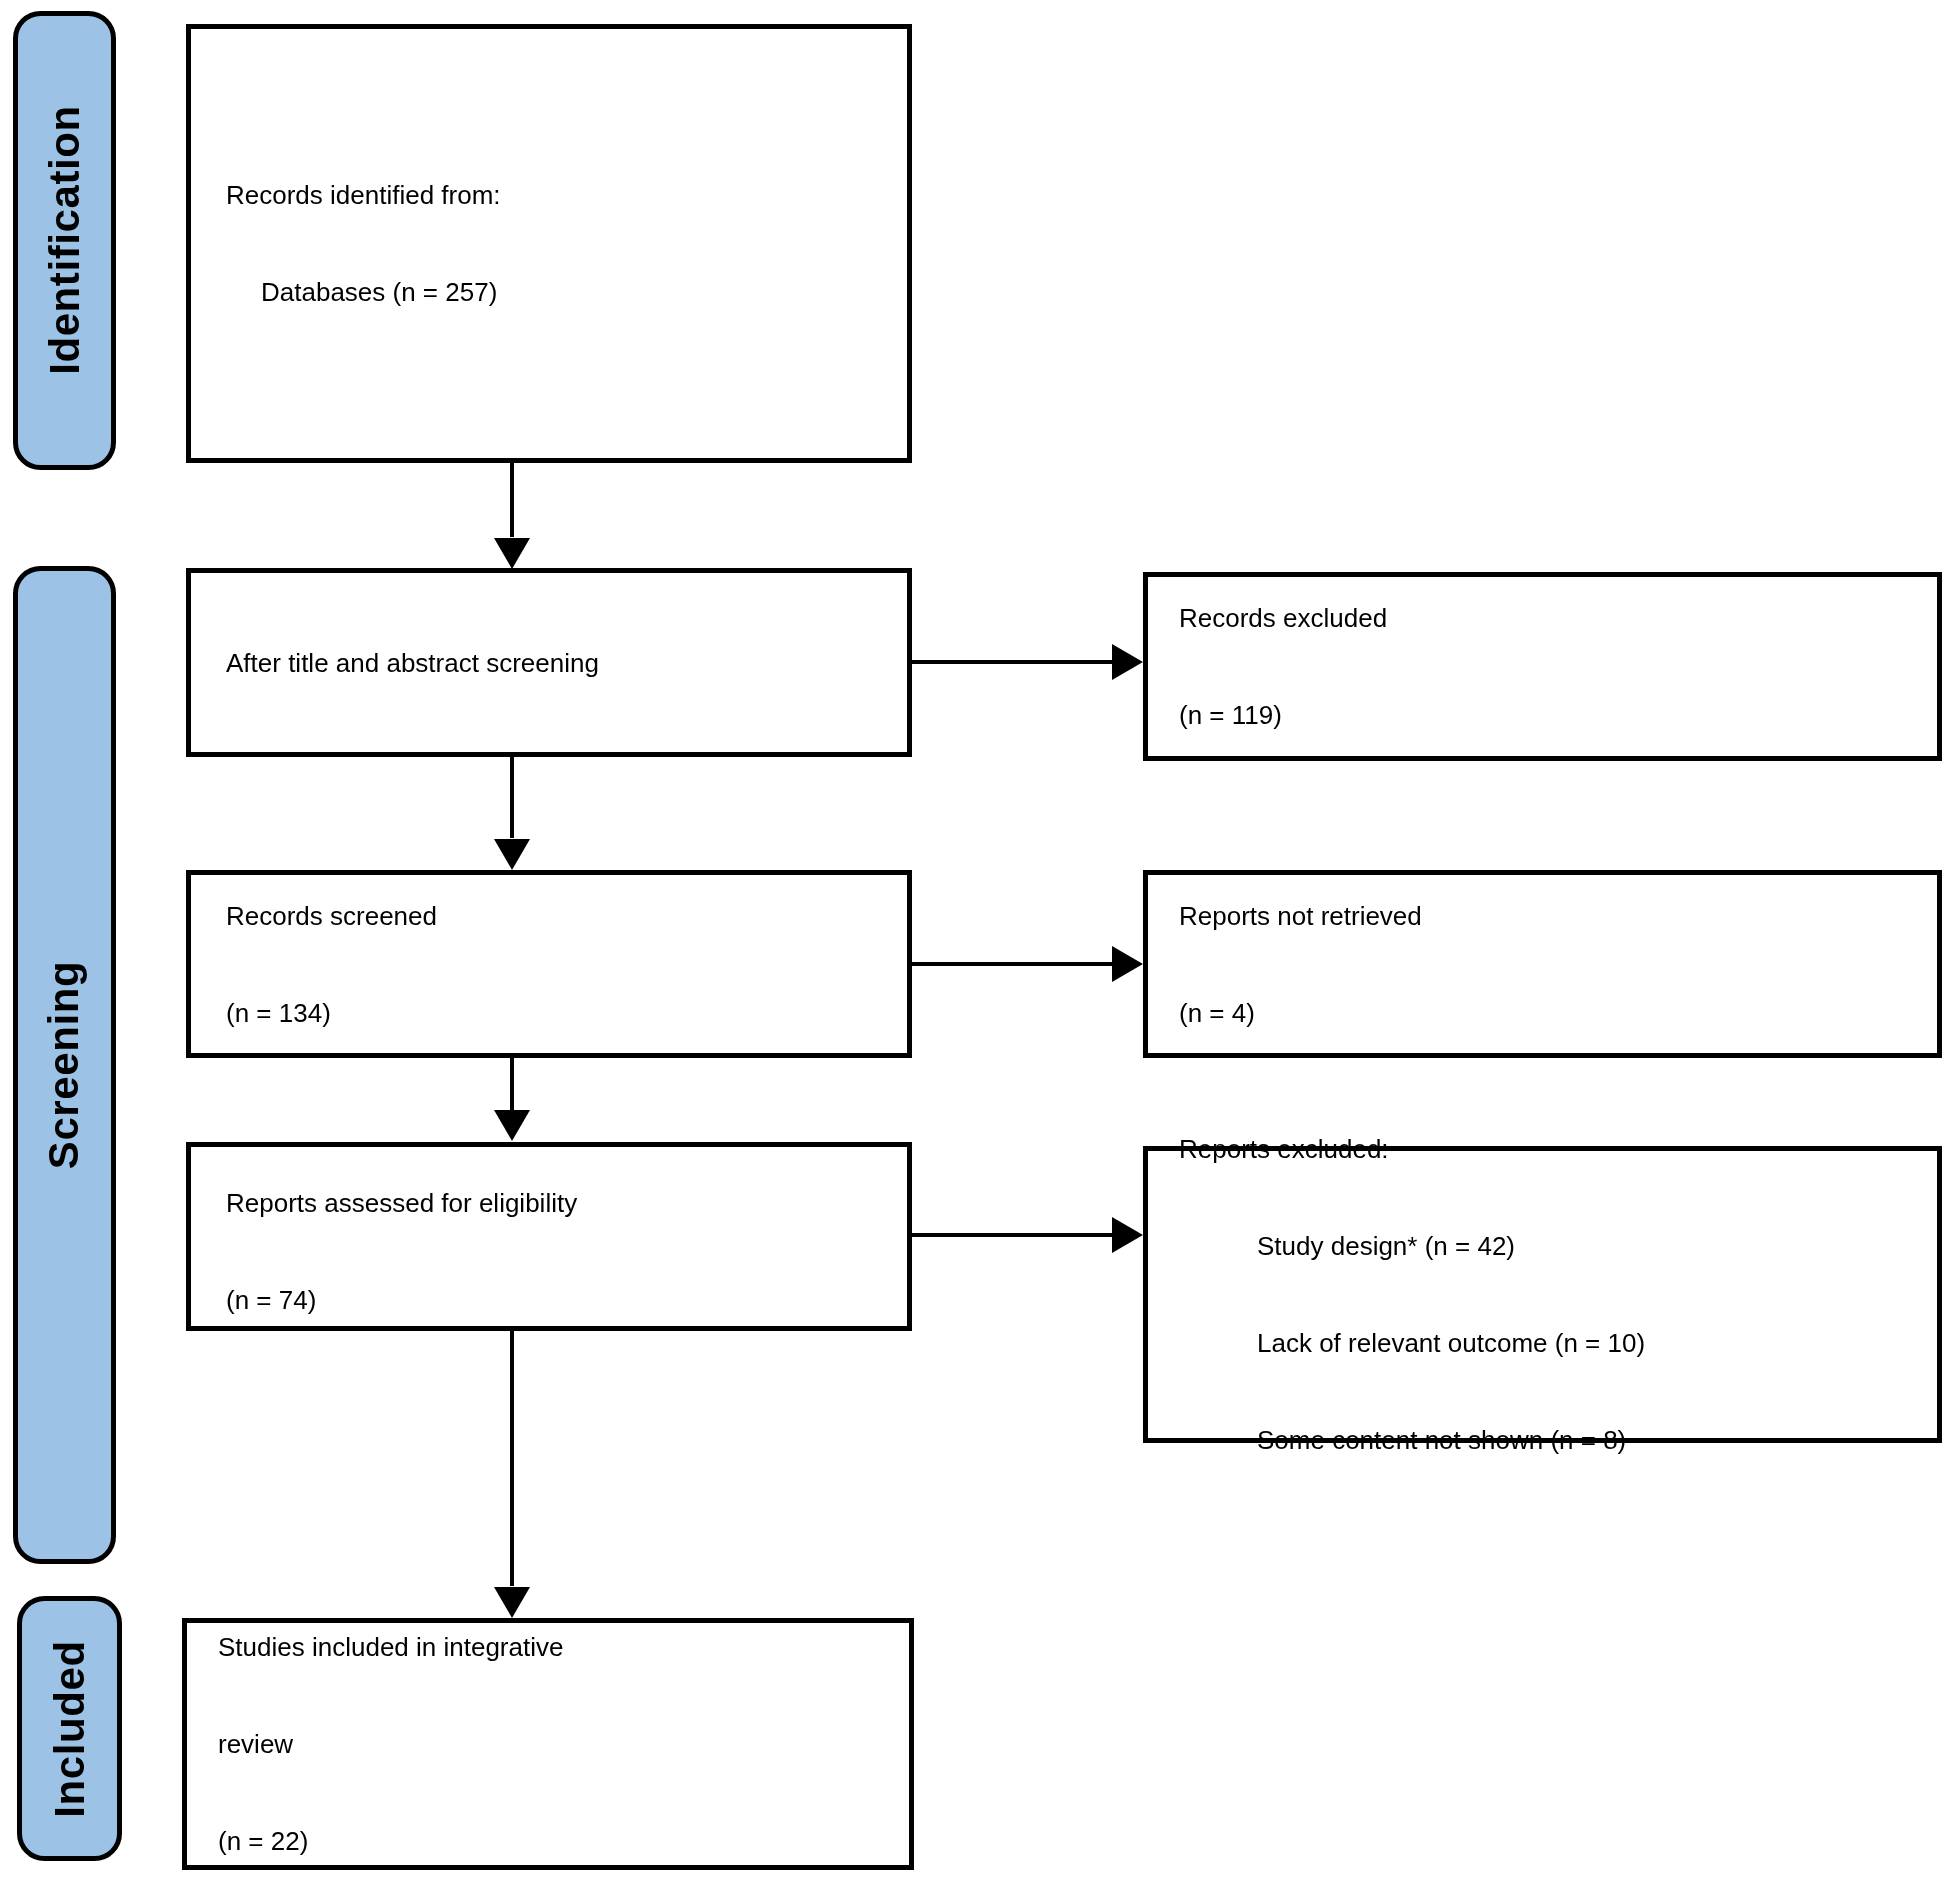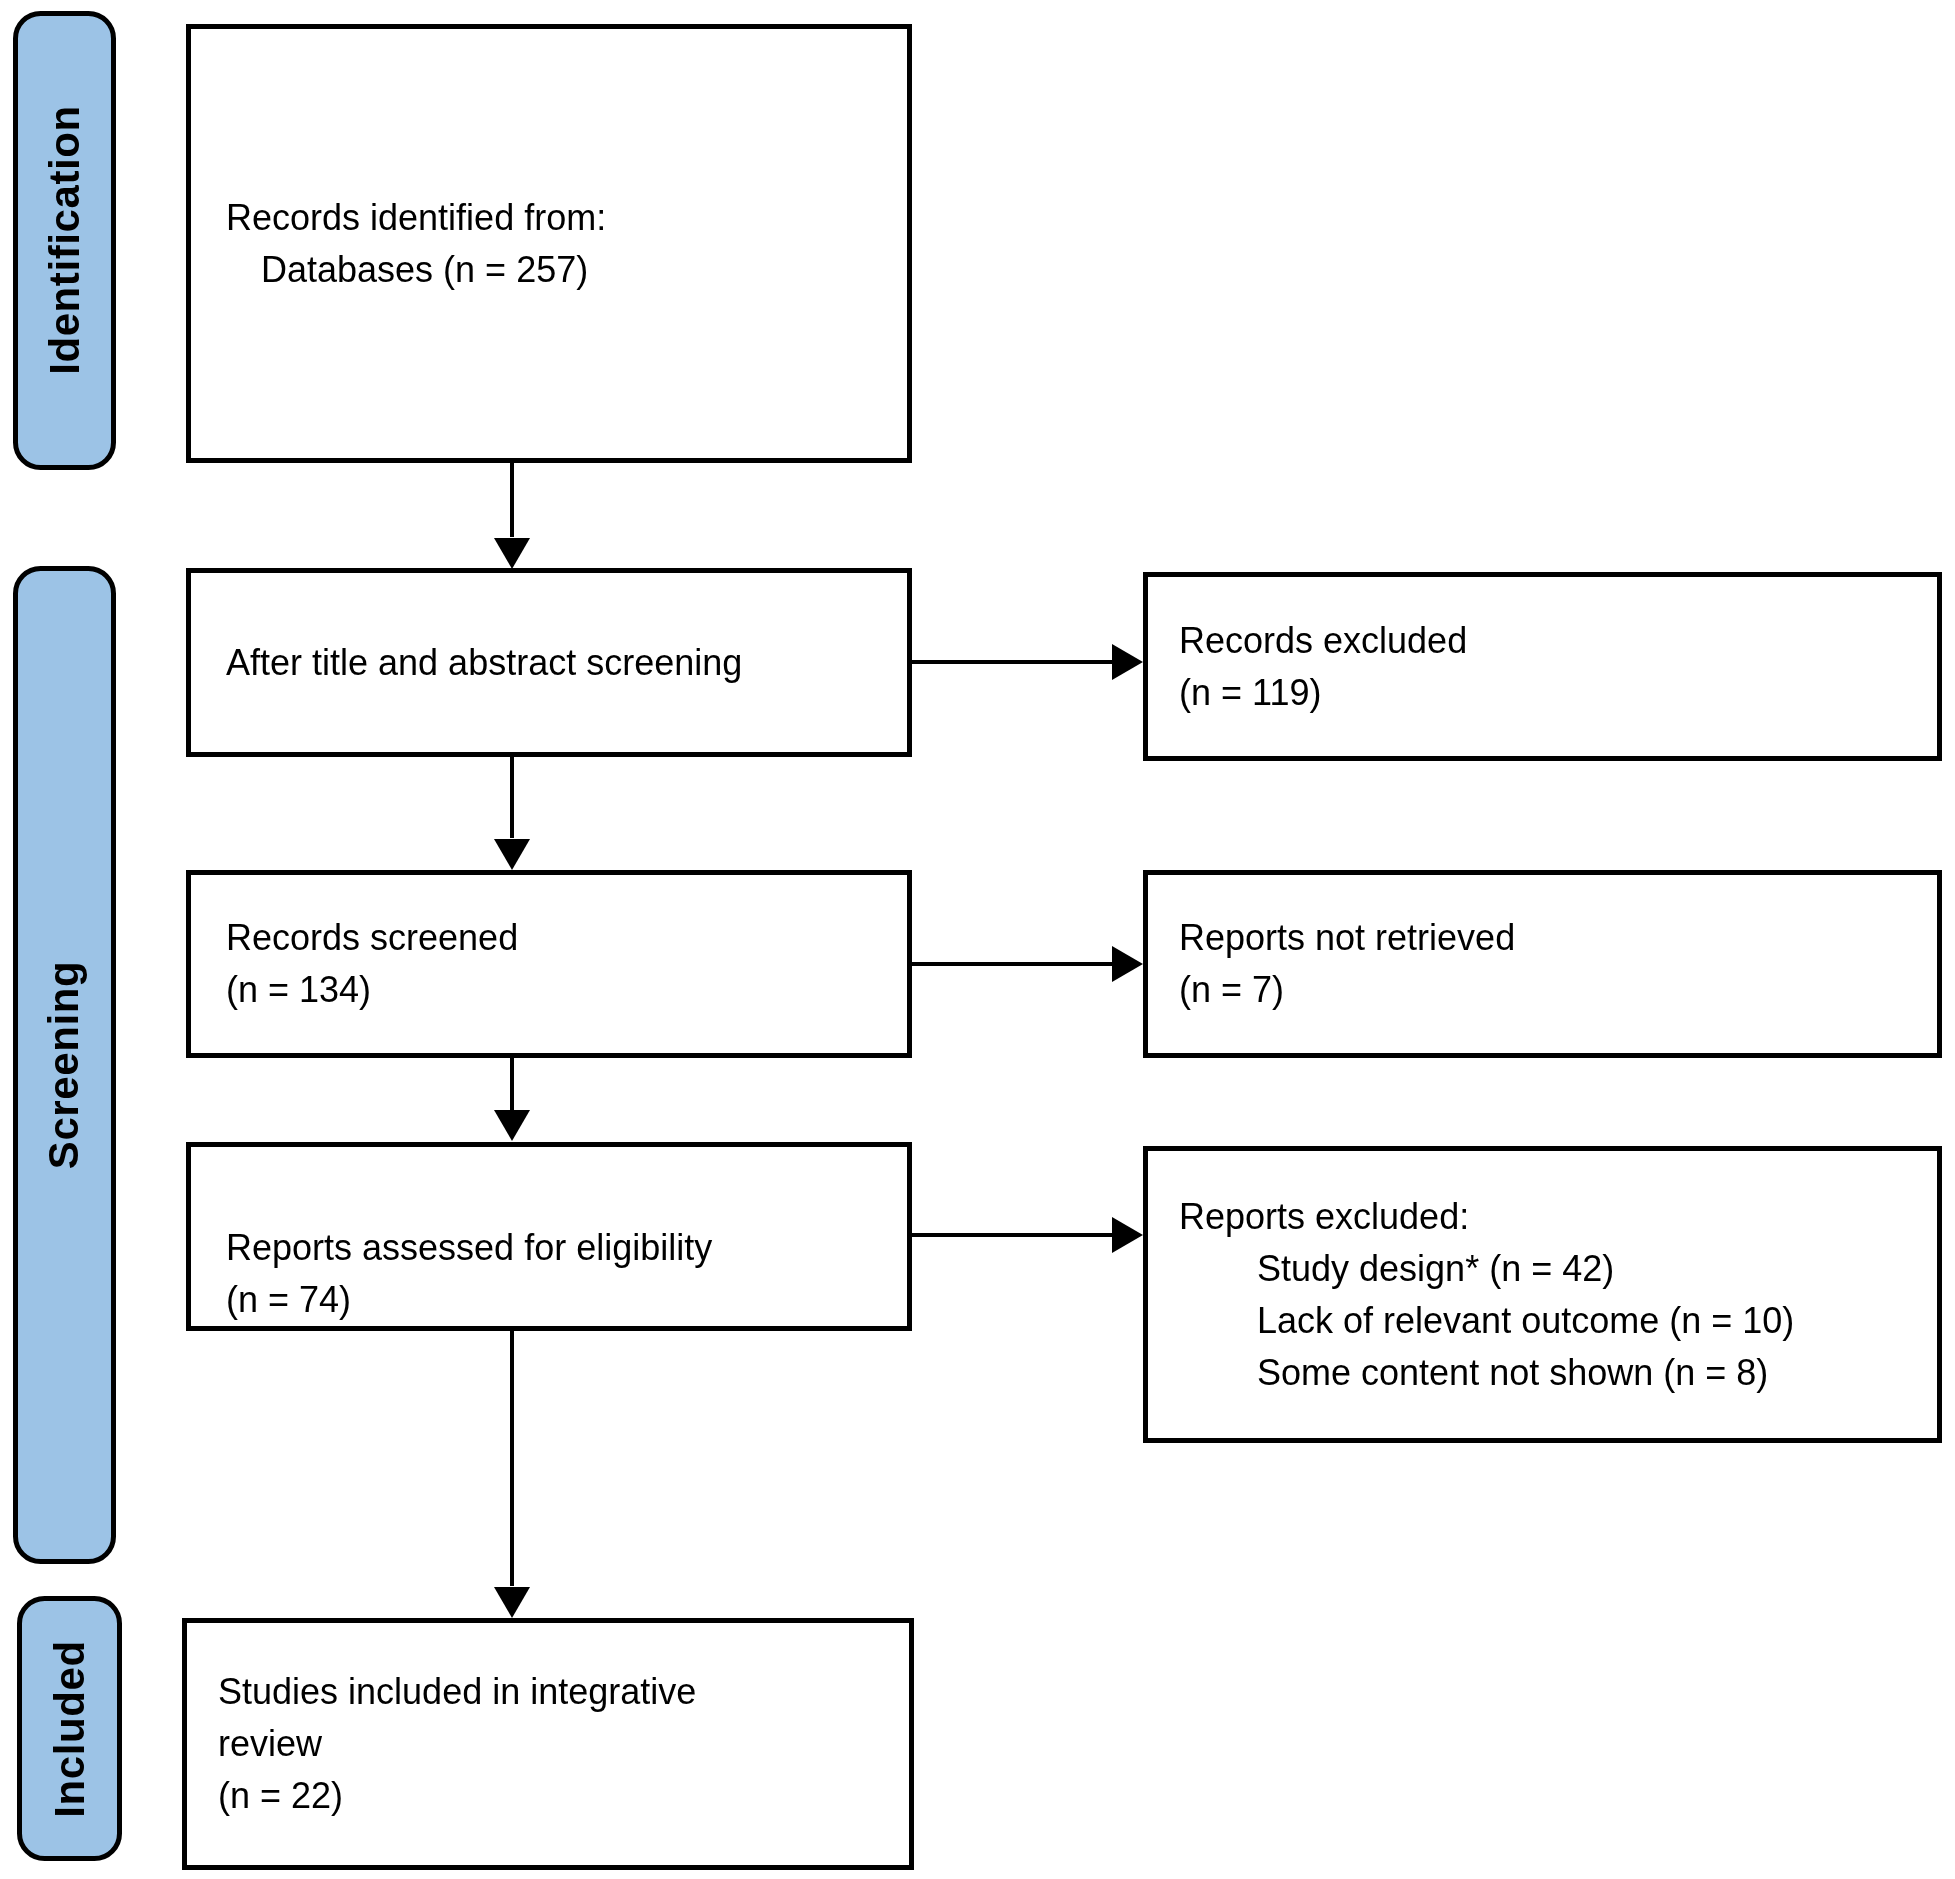--- a/index.html
+++ b/index.html
@@ -41,23 +41,24 @@
 
   
   .flow-box {
     position: absolute;
     background: #ffffff;
     border: 5.4px solid #000000;
     box-sizing: border-box;
     display: flex;
     flex-direction: column;
     justify-content: center;
-    font-size: 36px;
+    font-size: 26px;
     line-height: 52px;
     text-align: left;
+    gap: 45px;
   }
   .flow-box .line { white-space: nowrap; }
   .indent-db   { margin-left: 35px; }
   .indent-item { margin-left: 78px; }
 
   #box-records-identified    { left: 186px;  top: 24px;    width: 726px; height: 439px; padding-left: 35px; }
   #box-title-abstract        { left: 186px;  top: 568px;   width: 726px; height: 189px; padding-left: 35px; }
   #box-records-screened      { left: 186px;  top: 870px;  width: 726px; height: 188px; padding-left: 35px; }
   #box-reports-assessed      { left: 186px;  top: 1142px;  width: 726px; height: 189px; padding-left: 35px; justify-content: flex-end; }
   #box-studies-included      { left: 182px;  top: 1618px;  width: 732px; height: 252px; padding-left: 31px; }
@@ -138,21 +139,21 @@
     <div class="line">(n = 22)</div>
   </div>
 
   <div class="flow-box" id="box-records-excluded">
     <div class="line">Records excluded</div>
     <div class="line">(n = 119)</div>
   </div>
 
   <div class="flow-box" id="box-reports-not-retrieved">
     <div class="line">Reports not retrieved</div>
-    <div class="line">(n = 7)</div>
+    <div class="line">(n = 4)</div>
   </div>
 
   <div class="flow-box" id="box-reports-excluded">
     <div class="line">Reports excluded:</div>
     <div class="line indent-item">Study design* (n = 42)</div>
     <div class="line indent-item">Lack of relevant outcome (n = 10)</div>
     <div class="line indent-item">Some content not shown (n = 8)</div>
   </div>
 
   <div class="arrow-stem-v" id="arrow-v1-stem"></div>

